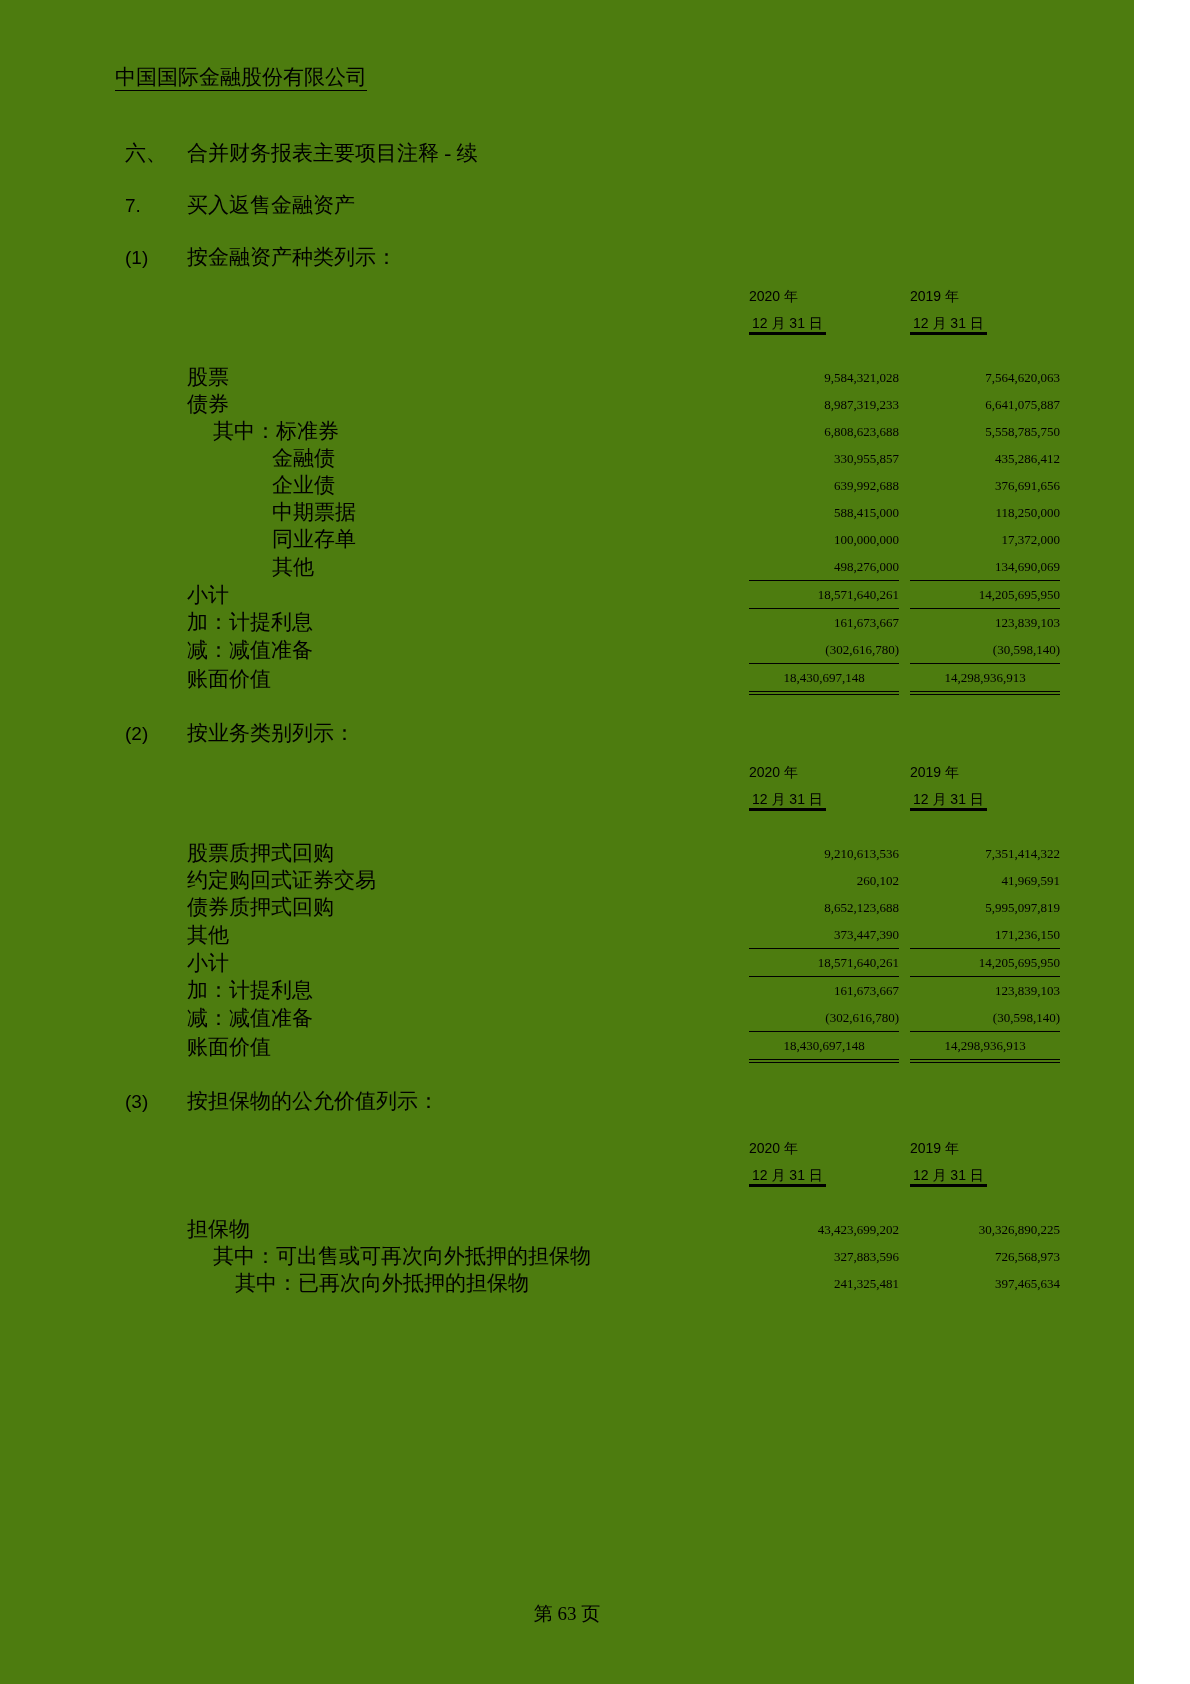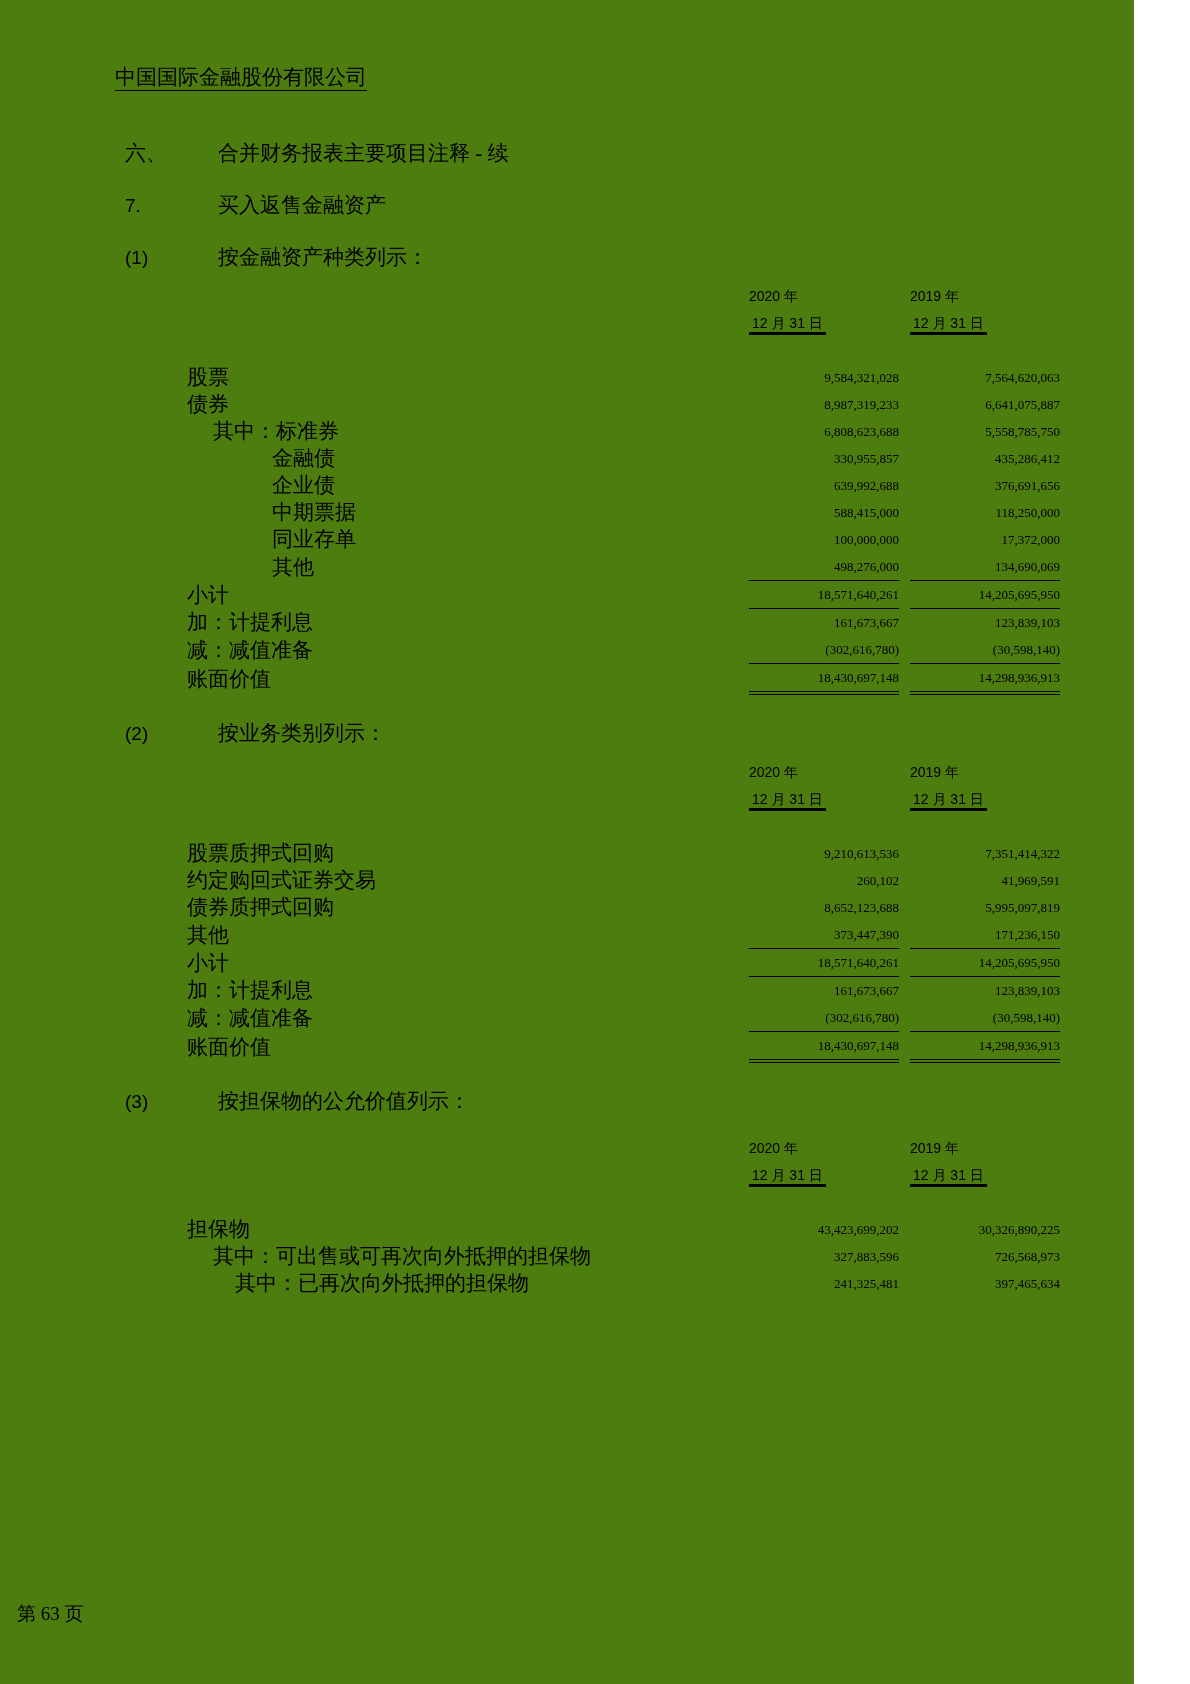--- a/index.html
+++ b/index.html
@@ -14,21 +14,21 @@
   }
   .content { padding:64px 162px 0 83px; }
 
   .company { line-height:27px; }
   .company .u { border-bottom:1px solid #000; padding-bottom:1px; }
 
   .hrow { display:flex; line-height:27px; }
   .hnum { width:72px; flex:none; padding-left:10px; box-sizing:border-box;
           font-family:"Liberation Sans","DejaVu Sans",sans-serif; font-size:19px; }
   .hnum.cjk { font-family:"Liberation Serif","DejaVu Serif",serif; font-size:21px; }
-  .htext { flex:1;margin-left:31px; }
+  .htext { flex:1; }
   .h-chapter { margin-top:49px; }
   .h-note    { margin-top:25px; }
   .h-sub     { margin-top:25px; }
   .h-sub3    { margin-top:25px; }
 
   table.fin { border-collapse:collapse; table-layout:fixed;
               width:873px; margin-left:72px; }
   table.fin.t1, table.fin.t2 { margin-top:12px; }
   table.fin.t3 { margin-top:20px; }
   .c-lbl { width:562px; } .c-num { width:150px; } .c-gap { width:11px; }
@@ -41,23 +41,23 @@
   td.lbl { font-size:21px; }
   td.lbl.indent-0 { padding-left:0; }
   td.lbl.indent-1 { padding-left:26px; }
   td.lbl.indent-2 { padding-left:85px; }
   td.lbl.indent-3 { padding-left:48px; }
   td.num { text-align:right;
            font-family:Liberation Serif, serif; font-size:13px;
            padding-bottom:2px; }
   td.num.rt  { border-top:1px solid #000; }
   td.num.rb  { border-bottom:1px solid #000; }
-  td.num.rbd { border-bottom:4px double #000; }
-
-  .footer { position:absolute; top:1600px; left:17px; width:100%; text-align:left;
+  td.num.rbd { border-bottom:4px double #000;text-align:center; }
+
+  .footer { position:absolute; top:1600px; left:0; width:100%; text-align:center;
             font-size:19px; line-height:27px; }
 </style>
 </head>
 <body>
 
 <div class="page">
   <div class="content">
 
     <div class="company">
       <span class="u">中国国际金融股份有限公司</span>

